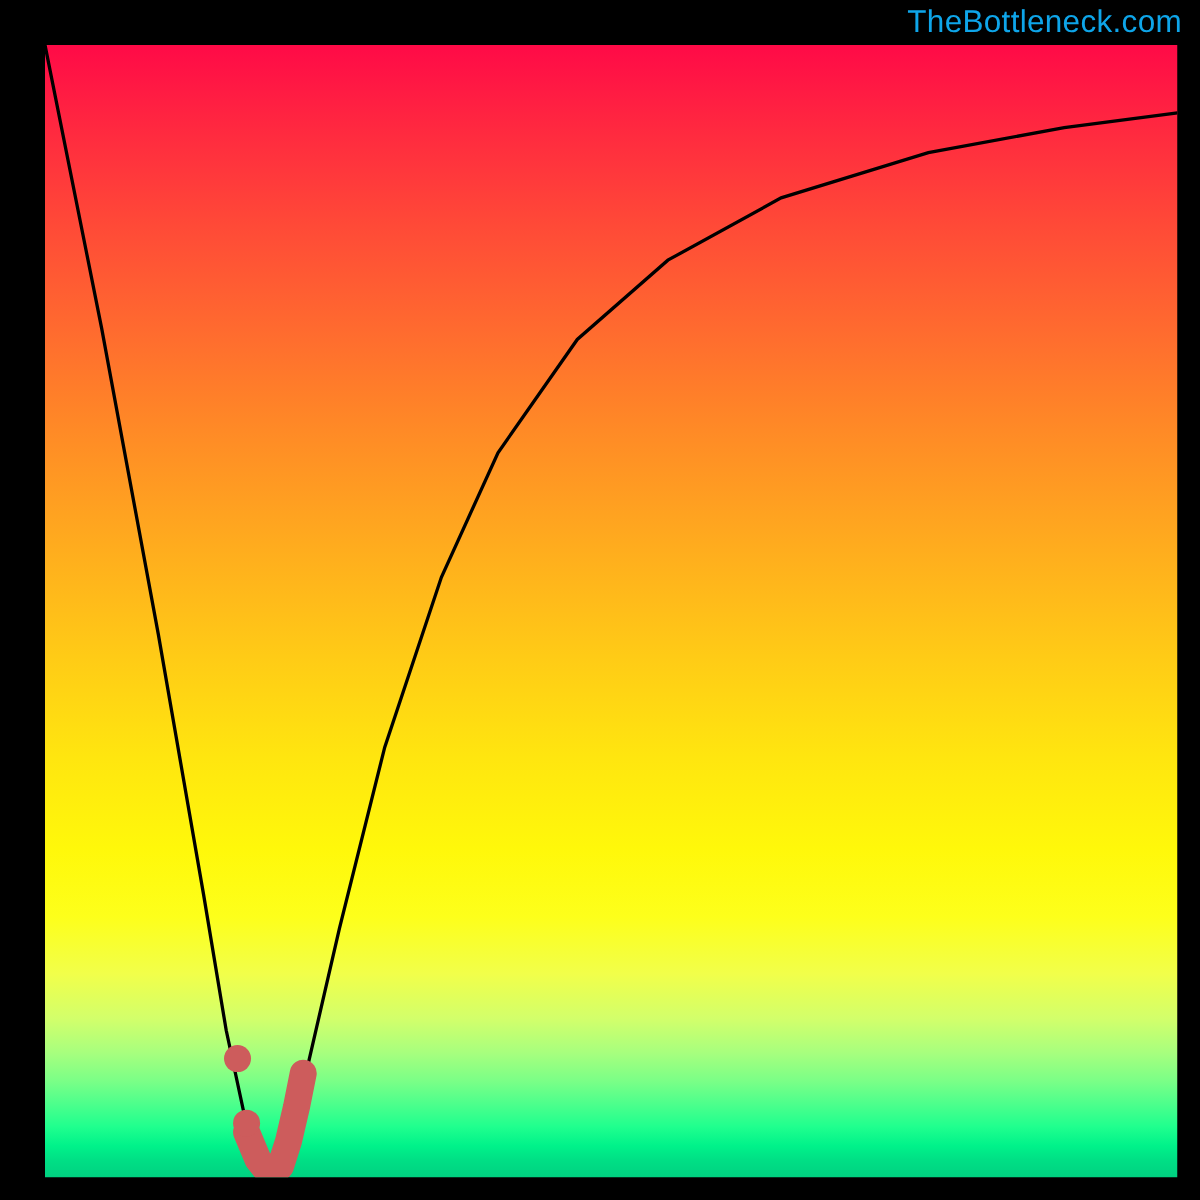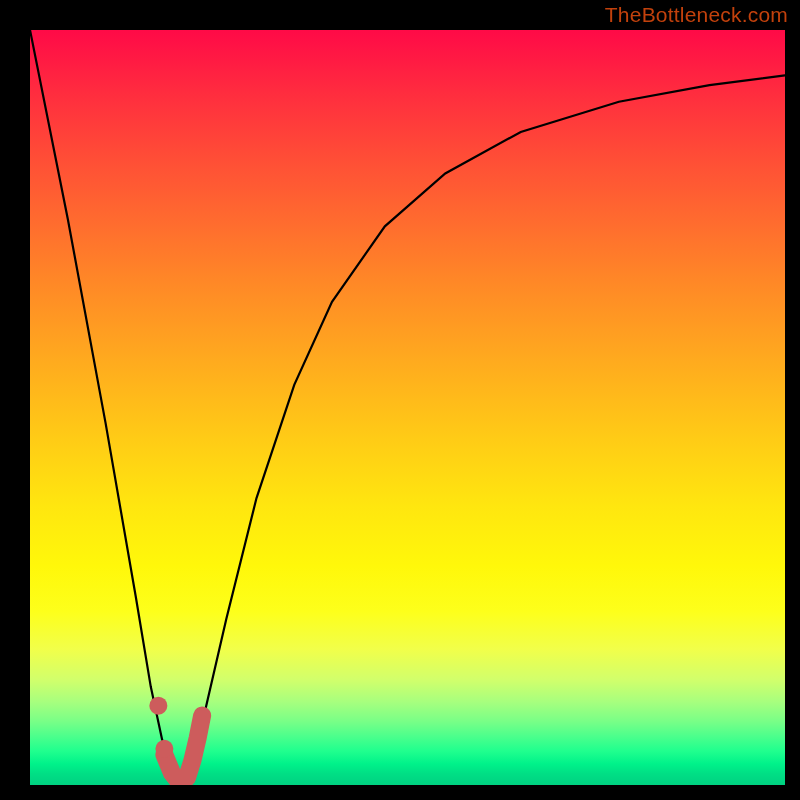--- a/index.html
+++ b/index.html
@@ -7,21 +7,21 @@
     width: 800px;
     height: 800px;
     background: #000;
     position: relative;
     font-family: Arial, sans-serif;
   }
   .attribution {
     position: absolute;
     top: 3px;
     right: 12px;
-    color: #c2410c;
+    color: #0ea5e9;
     font-size: 21px;
     font-weight: 500;
     letter-spacing: 0.2px;
   }
   .plot-area {
     position: absolute;
     left: 30px;
     top: 30px;
     width: 755px;
     height: 755px;

